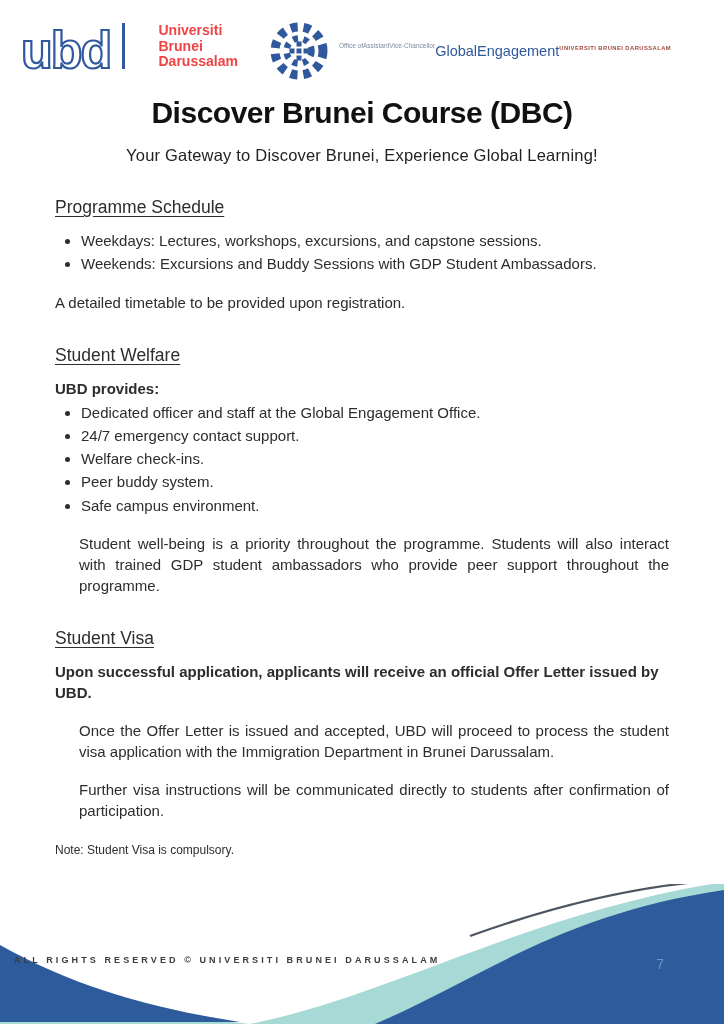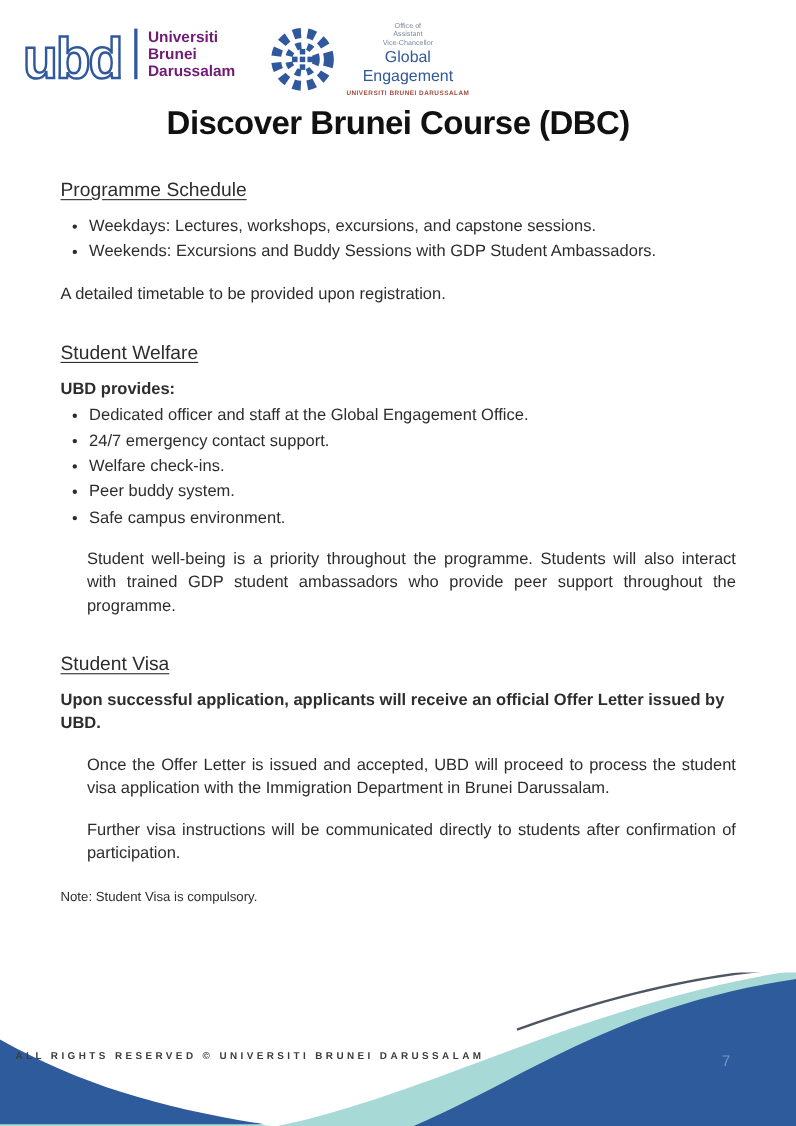--- a/index.html
+++ b/index.html
@@ -12,23 +12,23 @@
     background: #ffffff;
     overflow: hidden;
     font-family: "Liberation Sans", sans-serif;
     color: #2d2d2d;
   }
 
   
   .header { position: absolute; top: 20px; left: 20px; display: flex; align-items: center; gap: 30px; }
   .ubd-logo { display: flex; align-items: flex-start; gap: 10px; }
   .ubd-divider { width: 2.5px; height: 46px; background: #30589c; }
-  .ubd-name { color: #701a75; font-weight: bold; font-size: 14px; line-height: 1.12; }
+  .ubd-name { color: #ef4444; font-weight: bold; font-size: 14px; line-height: 1.12; margin-left: 24px; }
   .ge-logo { display: flex; align-items: center; gap: 9px; }
-  .ge-text { display: flex; flex-direction: column; align-items: center; }
+  .ge-text { display: flex; flex-direction: row; }
   .ge-office { font-size: 6.5px; color: #7c8aa0; line-height: 1.2; }
   .ge-title { font-size: 14.5px; color: #30589c; line-height: 1.08; margin-top: 2px; }
   .ge-sub { font-size: 5.8px; color: #a34a3c; letter-spacing: 0.45px; margin-top: 3px; font-weight: bold; }
 
   
   .content { position: absolute; top: 96px; left: 55px; right: 55px; }
   .doc-title { font-size: 30px; font-weight: bold; letter-spacing: -0.5px; text-align: center; color: #111; }
   .doc-tagline { margin-top: 16px; font-size: 16.5px; letter-spacing: 0.2px; text-align: center; color: #222; }
 
   .section-heading {
@@ -100,20 +100,21 @@
         <div class="ge-title">Engagement</div>
         <div class="ge-sub">UNIVERSITI BRUNEI DARUSSALAM</div>
       </div>
     </div>
 
   </div>
 
   <div class="content">
 
     <h1 class="doc-title">Discover Brunei Course (DBC)</h1>
+    <div class="doc-tagline">Your Gateway to Discover Brunei, Experience Global Learning!</div>
 
     <h2 class="section-heading">Programme Schedule</h2>
     <ul class="doc-list">
       <li>Weekdays: Lectures, workshops, excursions, and capstone sessions.</li>
       <li>Weekends: Excursions and Buddy Sessions with GDP Student Ambassadors.</li>
     </ul>
     <p class="body-text mt-md">A detailed timetable to be provided upon registration.</p>
 
     <h2 class="section-heading">Student Welfare</h2>
     <p class="body-text mt-sm">UBD provides:</p>

